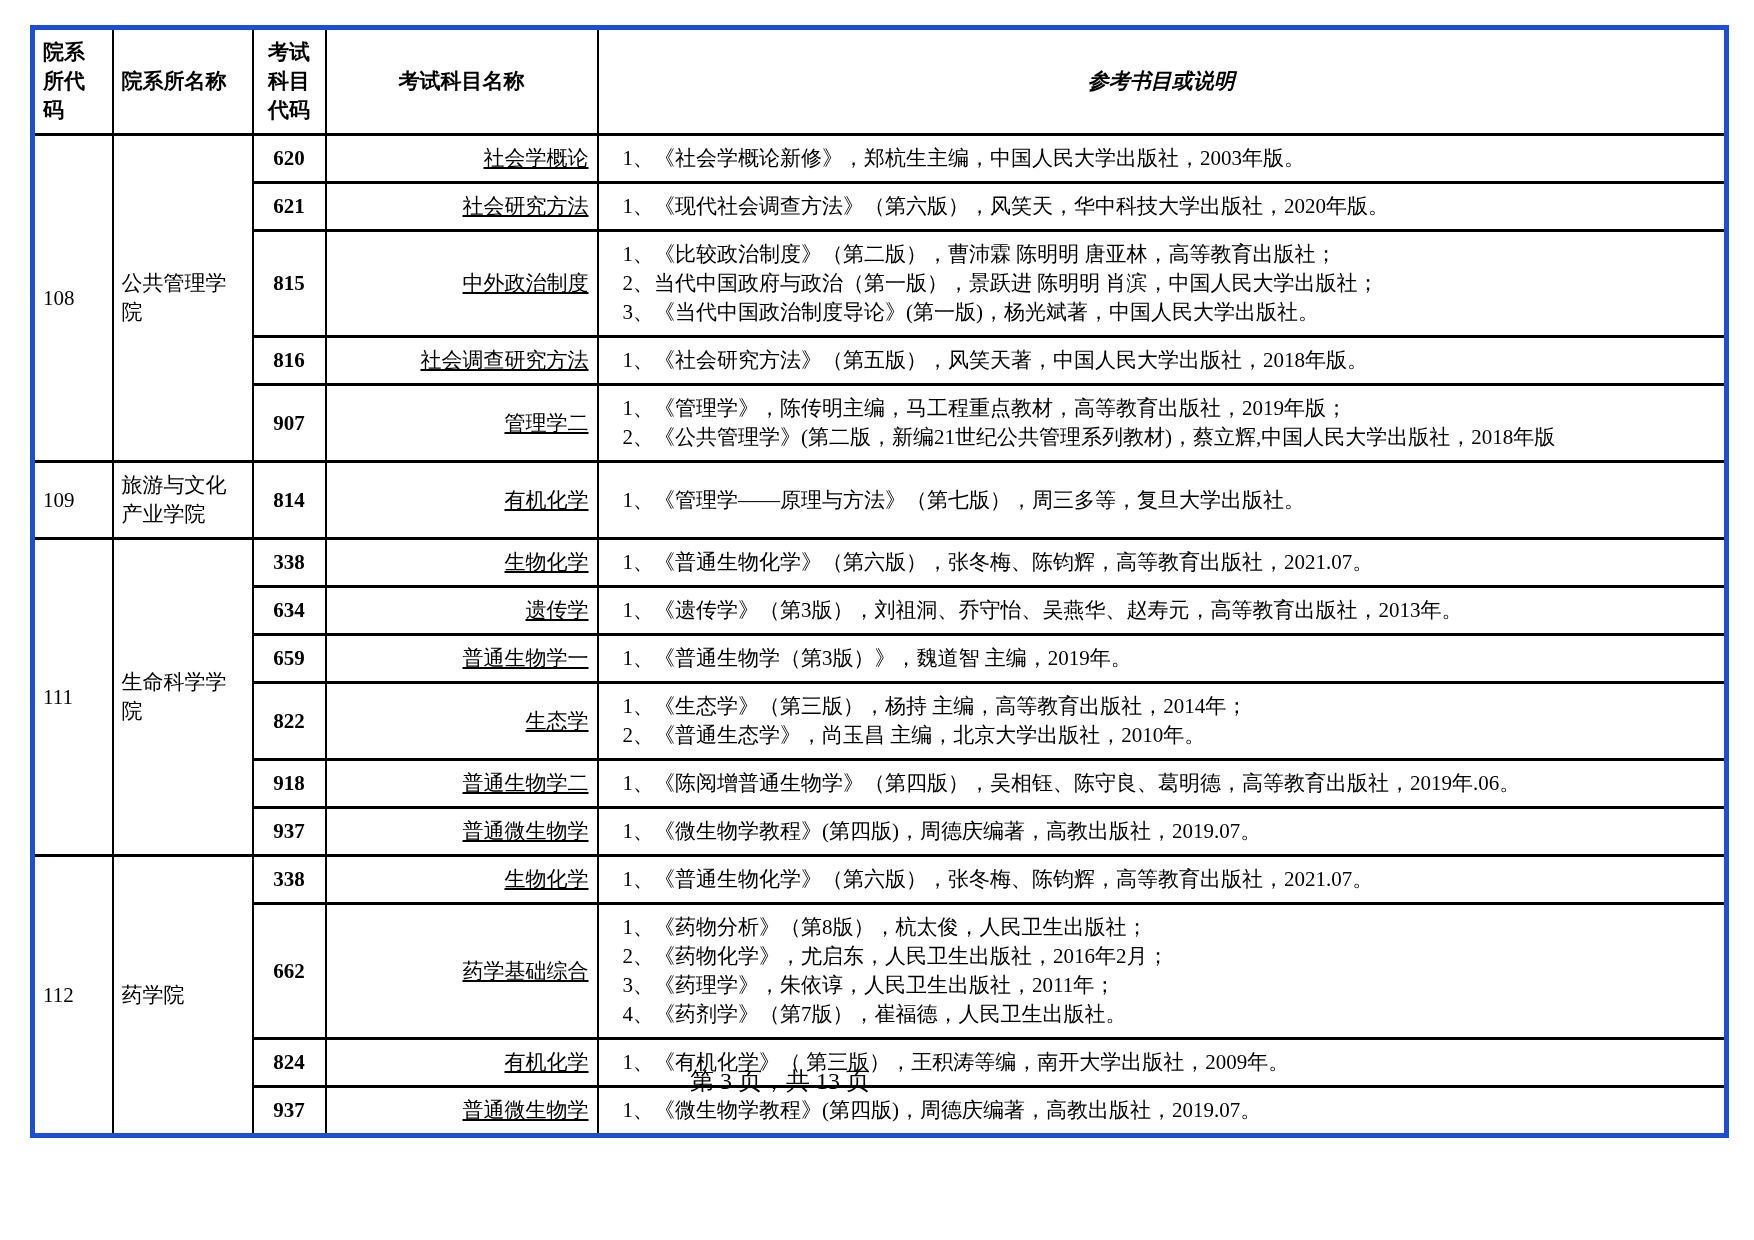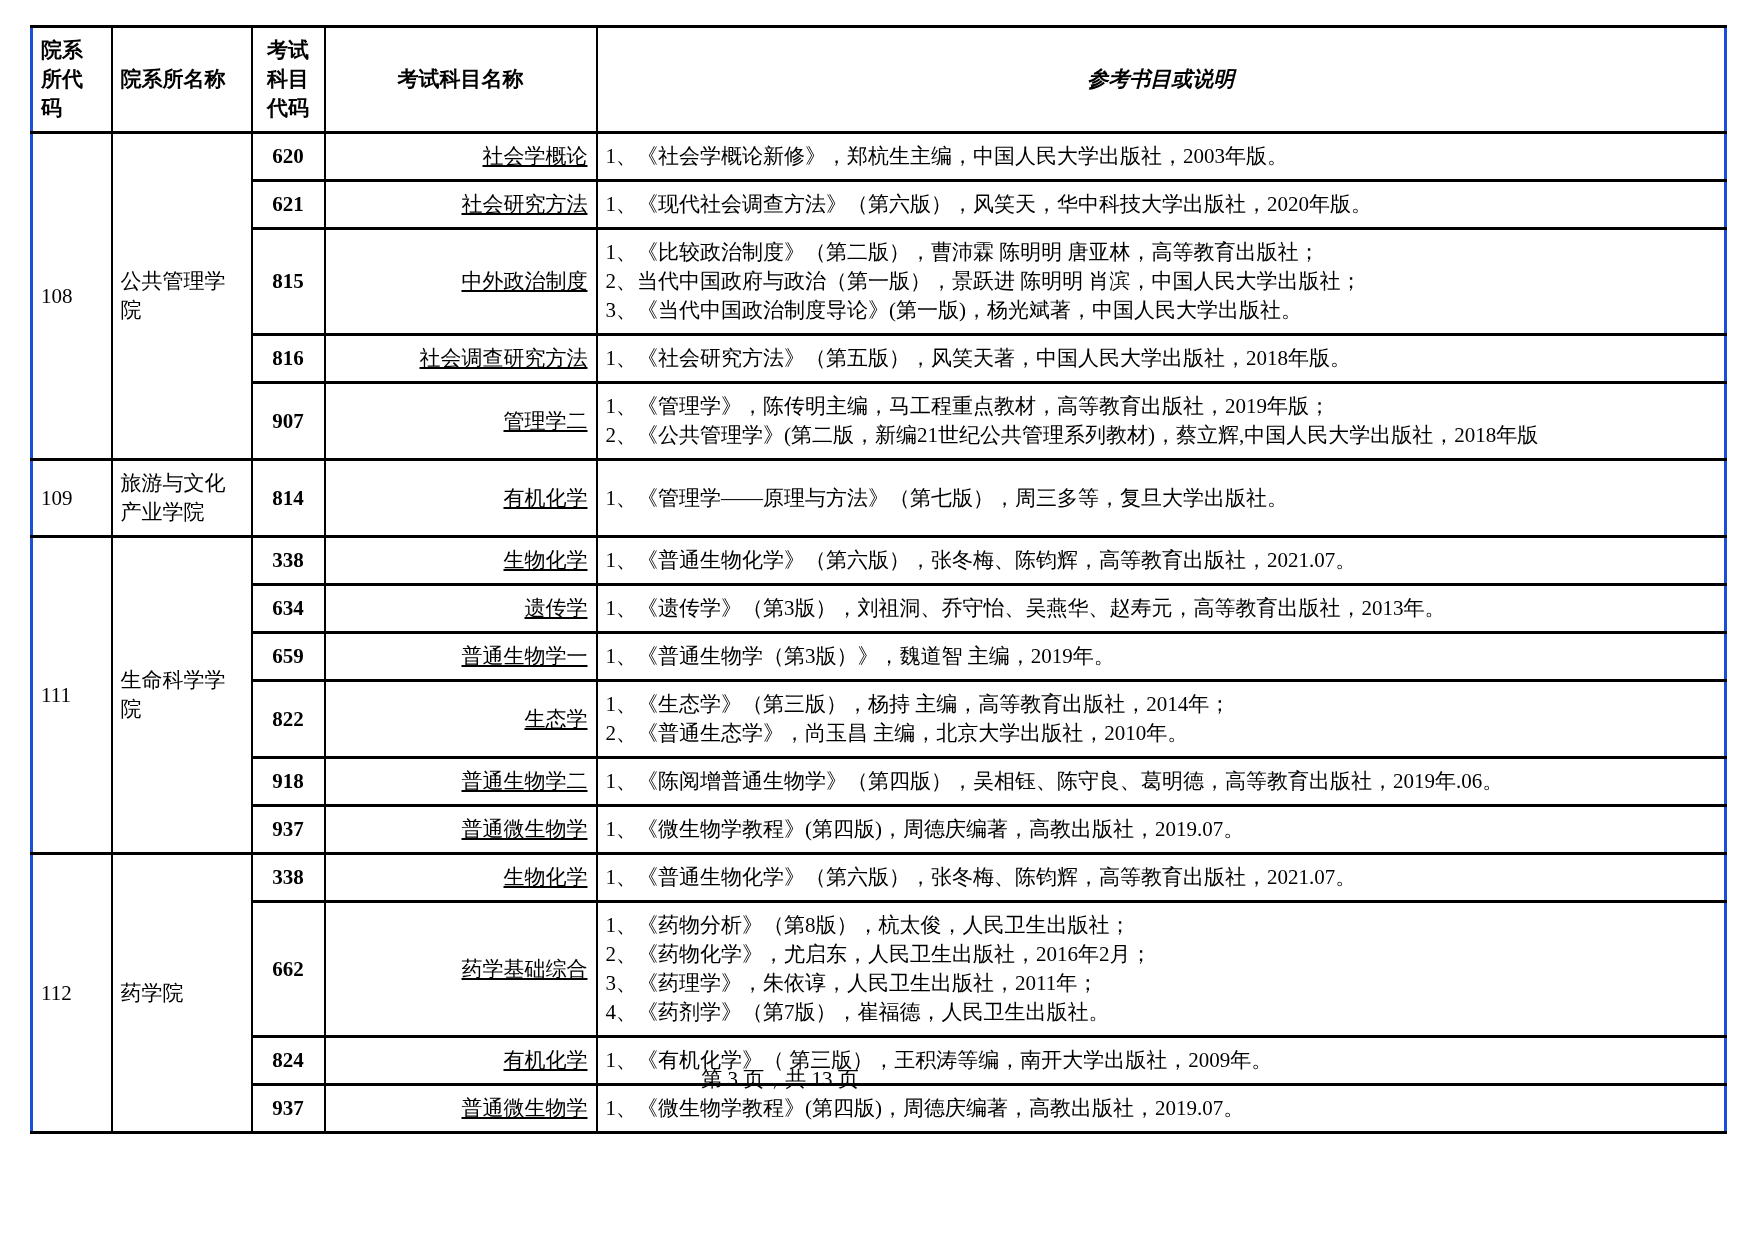--- a/index.html
+++ b/index.html
@@ -30,46 +30,47 @@
   table.ref-table td{
     border:2px solid #000;
     border-top-width:3px;
     border-bottom-width:3px;
     vertical-align:middle;
     font-size:21px;
     line-height:29px;
     padding:8px 8px;
     overflow:hidden;
   }
-  table.ref-table{border:3px solid #1d4ed8;}
+  table.ref-table{border:5px solid #1d4ed8;}
   thead th{
     font-weight:bold;
     height:58px;
     padding:4px 4px;
   }
   th.col1{text-align:left;}
   th.col2{text-align:left;font-family:Liberation Serif, serif;}
   th.col3{text-align:center;padding:4px 2px;margin-left:24px;}
   th.col4{text-align:center;}
   th.col5{text-align:center;font-style:italic;}
   td.dept-code{text-align:left;padding-left:5px;}
   td.dept-name{text-align:left;padding-left:6px;}
   td.subj-code{text-align:center;font-weight:bold;}
   td.subj-name{text-align:right;text-decoration:underline;}
   td.refs{text-align:left;padding-left:10px;}
   td.refs .ref-line{
     white-space:nowrap;
+    margin-left:16px;
   }
   .page-footer{
     position:absolute;
     top:1065px;
     left:0;
     width:1560px;
     text-align:center;
-    font-size:21px;
+    font-size:24px;
   }
 </style>
 </head>
 <body>
 
 <div class="page">
 
   <table class="ref-table">
     <colgroup>
       <col style="width:80px">

